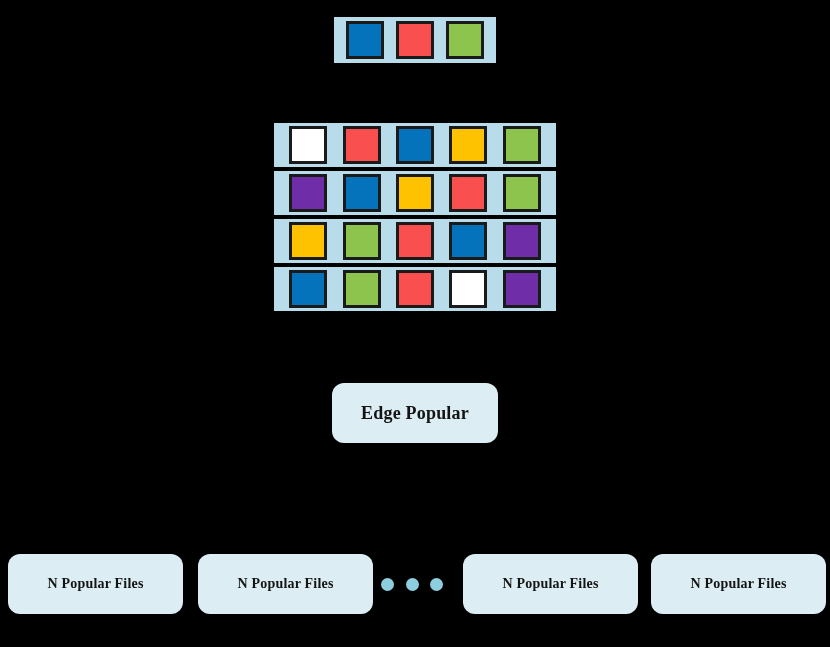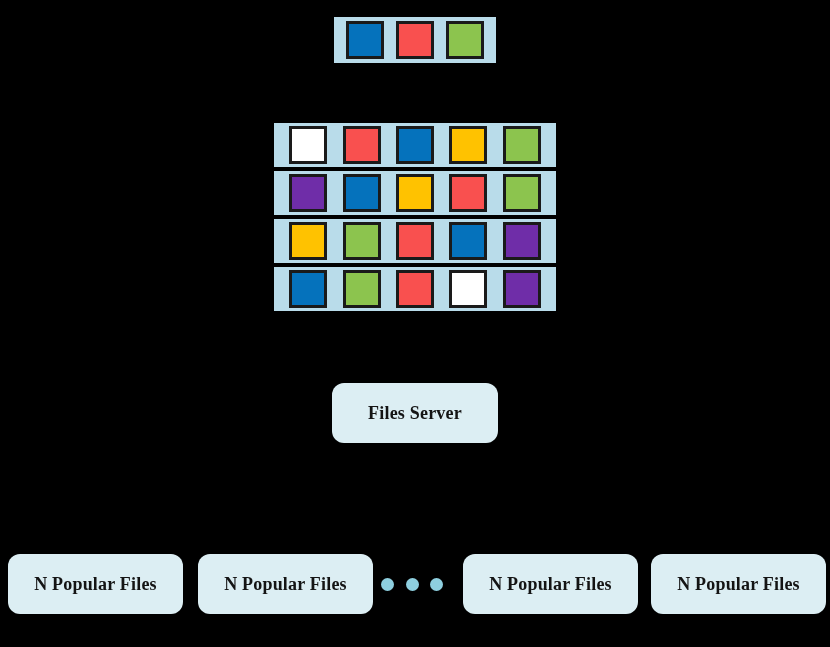--- a/index.html
+++ b/index.html
@@ -77,21 +77,21 @@
     top: 383px;
     width: 166px;
     height: 60px;
     font-size: 18px;
   }
 
   .file-box {
     top: 554px;
     width: 175px;
     height: 60px;
-    font-size: 18px;
+    font-size: 14px;
   }
   #file-box-0 { left: 8px; }
   #file-box-1 { left: 198px; }
   #file-box-2 { left: 463px; }
   #file-box-3 { left: 651px; }
 
   
   #ellipsis {
     position: absolute;
     left: 381px;
@@ -143,21 +143,21 @@
     <div class="strip">
       <div class="cell" style="background: rgb(5, 114, 188);"></div>
       <div class="cell" style="background: rgb(140, 196, 78);"></div>
       <div class="cell" style="background: rgb(249, 80, 79);"></div>
       <div class="cell" style="background: rgb(255, 255, 255);"></div>
       <div class="cell" style="background: rgb(111, 45, 168);"></div>
     </div>
   </div>
 
 <div class="roundbox" id="edge-server">
-  <span>Files Server</span>
+  <span>Edge Popular</span>
 </div>
 
 <div class="roundbox file-box" id="file-box-0">
   <span>N Popular Files</span>
 </div>
 
 <div class="roundbox file-box" id="file-box-1">
   <span>N Popular Files</span>
 </div>
 

